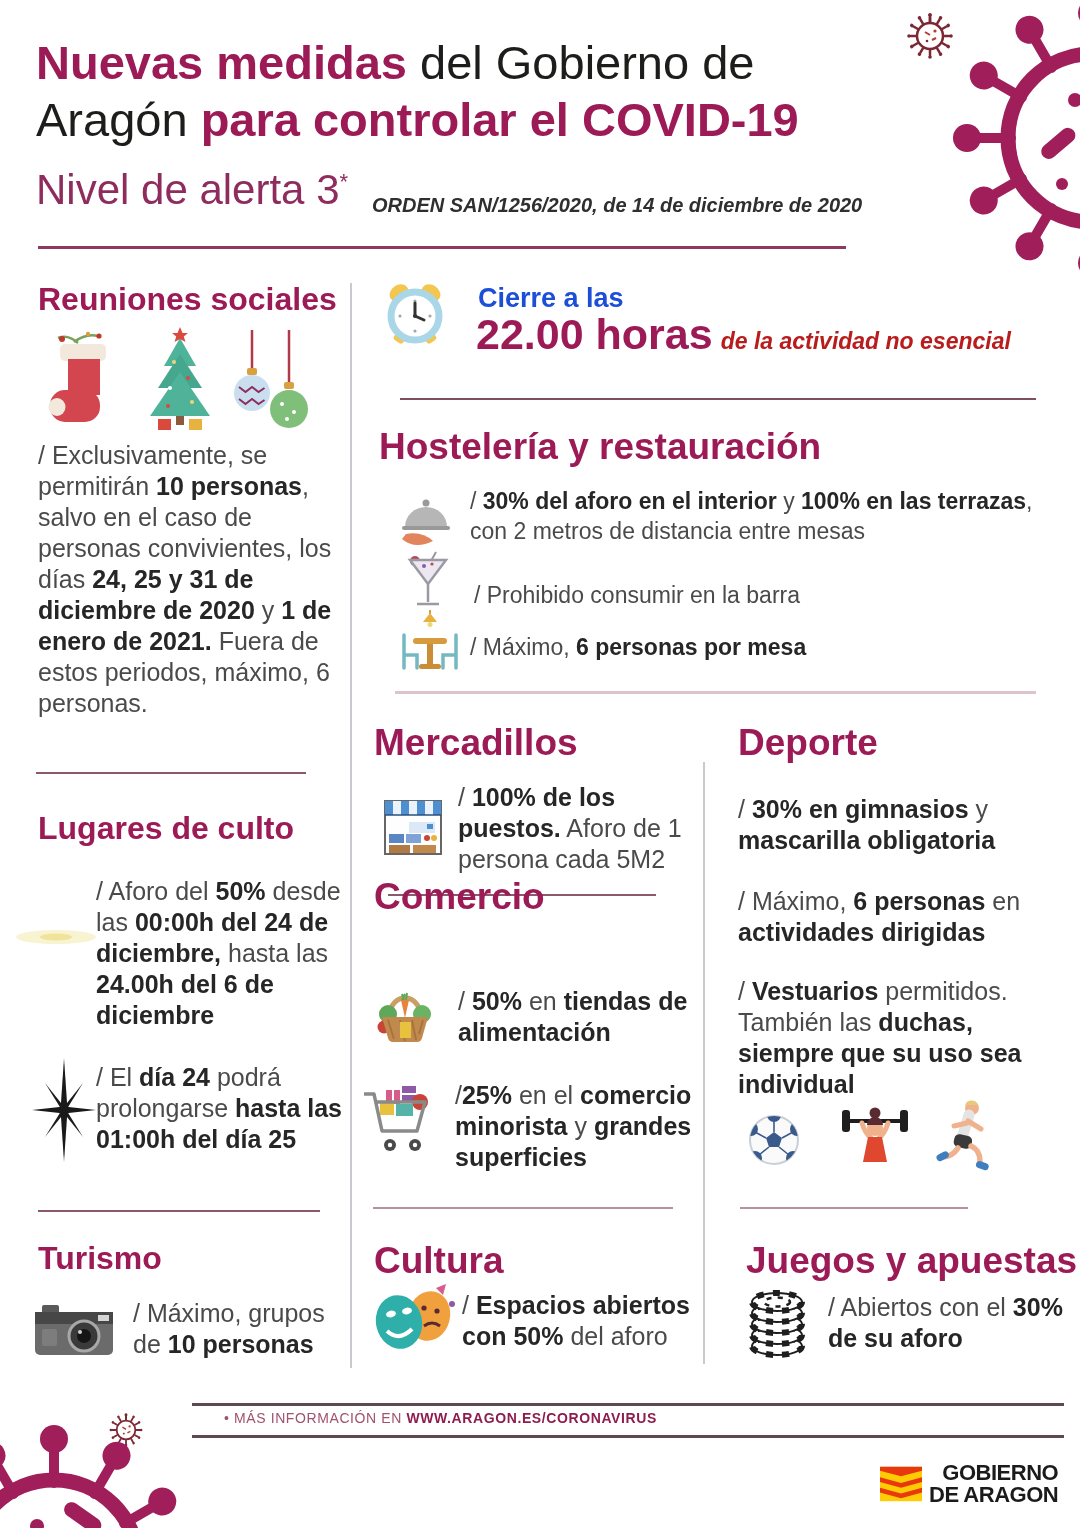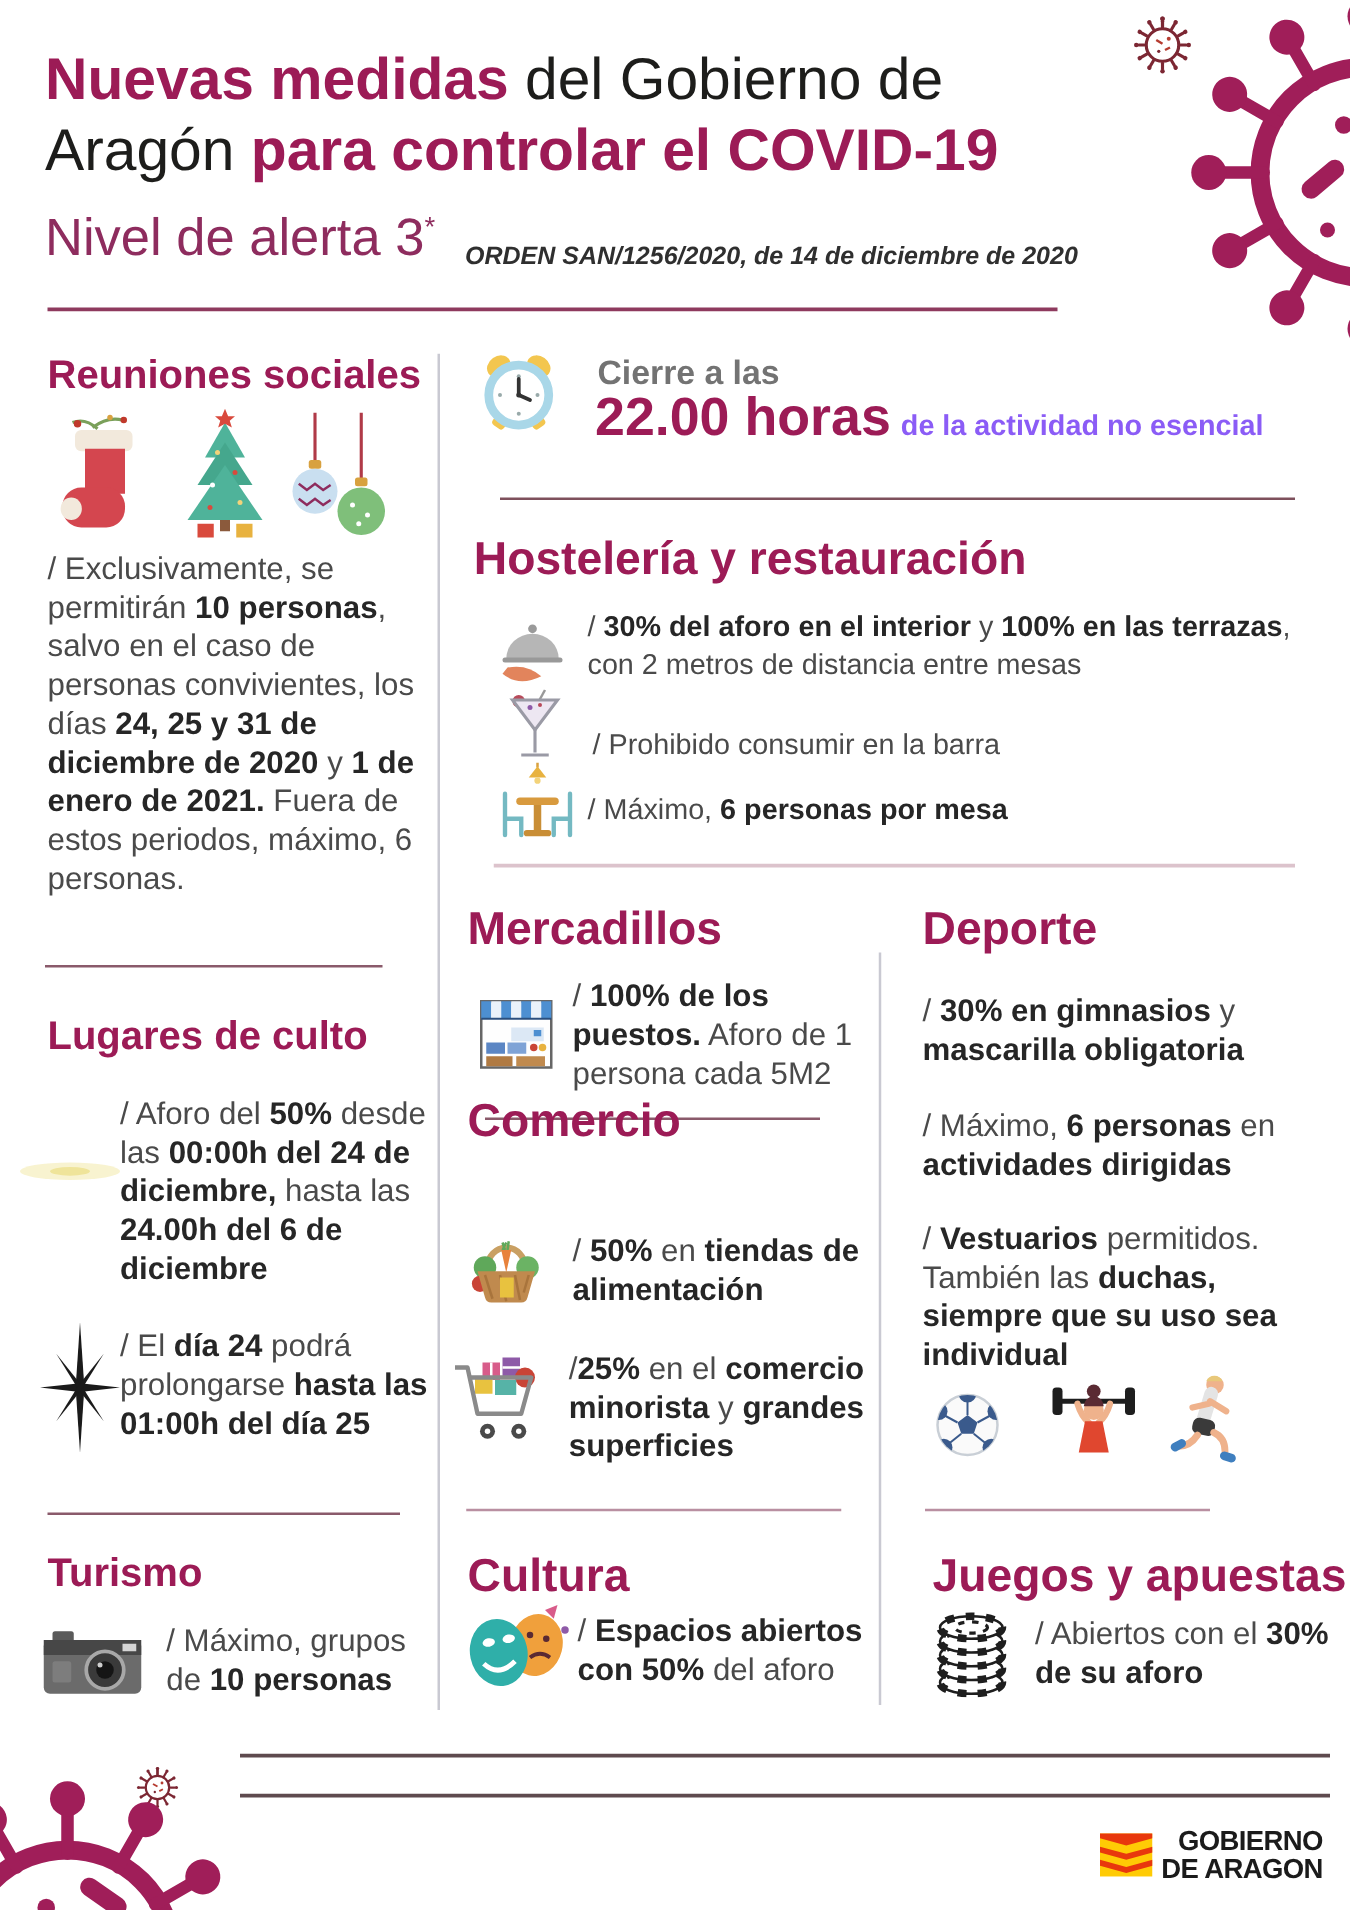--- a/index.html
+++ b/index.html
@@ -18,24 +18,24 @@
   #orden{left:372px;top:194px;font-size:20px;font-style:italic;font-weight:700;color:#2f2f2f;}
   .hr{background:#8E3A5E;}
   #hr-header{left:38px;top:246px;width:808px;height:3px;}
   
   .sec-h{font-size:37px;font-weight:700;color:#9C1B56;white-space:nowrap;}
   .sec-h.big{font-size:32px;}
   .body{font-size:25px;line-height:31px;color:#4a4a4a;}
   .body b{color:#262626;}
   .body.small{font-size:23px;line-height:30px;}
   
-  #closure-intro{left:478px;top:283px;font-size:27px;font-weight:700;color:#737373;}
+  #closure-intro{left:478px;top:283px;font-size:27px;font-weight:700;color:#1d4ed8;}
   #closure-row{left:476px;top:310px;white-space:nowrap;}
   #closure-row .time{font-size:43px;font-weight:700;color:#9C1B56;}
-  #closure-row .detail{font-size:23px;font-weight:700;color:#8b5cf6;margin-left:8px;}
+  #closure-row .detail{font-size:23px;font-weight:700;color:#b91c1c;margin-left:8px;font-style:italic;}
   #hr-closure{left:400px;top:398px;width:636px;height:2px;background:#7E505C;}
   
   .vline{background:#C9C9D2;width:2px;}
   #vline-left{left:350px;top:283px;height:1085px;}
   #vline-mid{left:703px;top:762px;height:602px;}
   .thinhr{height:2px;background:#8A5A6B;}
   #hr-left1{left:36px;top:772px;width:270px;}
   #hr-left2{left:38px;top:1210px;width:282px;}
   #hr-merc{left:388px;top:894px;width:268px;}
   #hr-cultura{left:373px;top:1207px;width:300px;background:#B98FA1;}
@@ -437,20 +437,24 @@
       <ellipse cx="29" cy="16" rx="25" ry="9" fill="#ffffff" stroke="#1E1E1E" stroke-width="2"></ellipse>
       <ellipse cx="29" cy="16" rx="25" ry="9" fill="none" stroke="#1E1E1E" stroke-width="6" stroke-dasharray="7 9"></ellipse>
       <ellipse cx="29" cy="16" rx="13" ry="4.5" fill="none" stroke="#1E1E1E" stroke-width="2.5" stroke-dasharray="5 6"></ellipse>
     </g>
   </svg>
   <p class="abs body" style="left:828px;top:1292px;width:235px;margin:0">
     <span>/ Abiertos con el </span><b>30% de su aforo</b>
   </p>
 
   <div class="abs" id="footer-line1"></div>
+  <div class="abs" id="footer-text">
+    <span>•</span>
+    <span>MÁS INFORMACIÓN EN </span><span class="url">WWW.ARAGON.ES/CORONAVIRUS</span>
+  </div>
   <div class="abs" id="footer-line2"></div>
 
   <div class="abs" id="logo">
     <svg width="42" height="36" viewBox="0 0 44 36">
       <rect width="44" height="36" fill="#FFCB05"></rect>
       <path d="M0,0 h44 v4 L22,10 0,4 z" fill="#E8380D"></path>
       <path d="M0,11 l22,6 22,-6 v5 L22,22 0,16 z" fill="#E8380D"></path>
       <path d="M0,22 l22,6 22,-6 v5 L22,33 0,27 z" fill="#E8380D"></path>
     </svg>
     <div class="logo-text">

